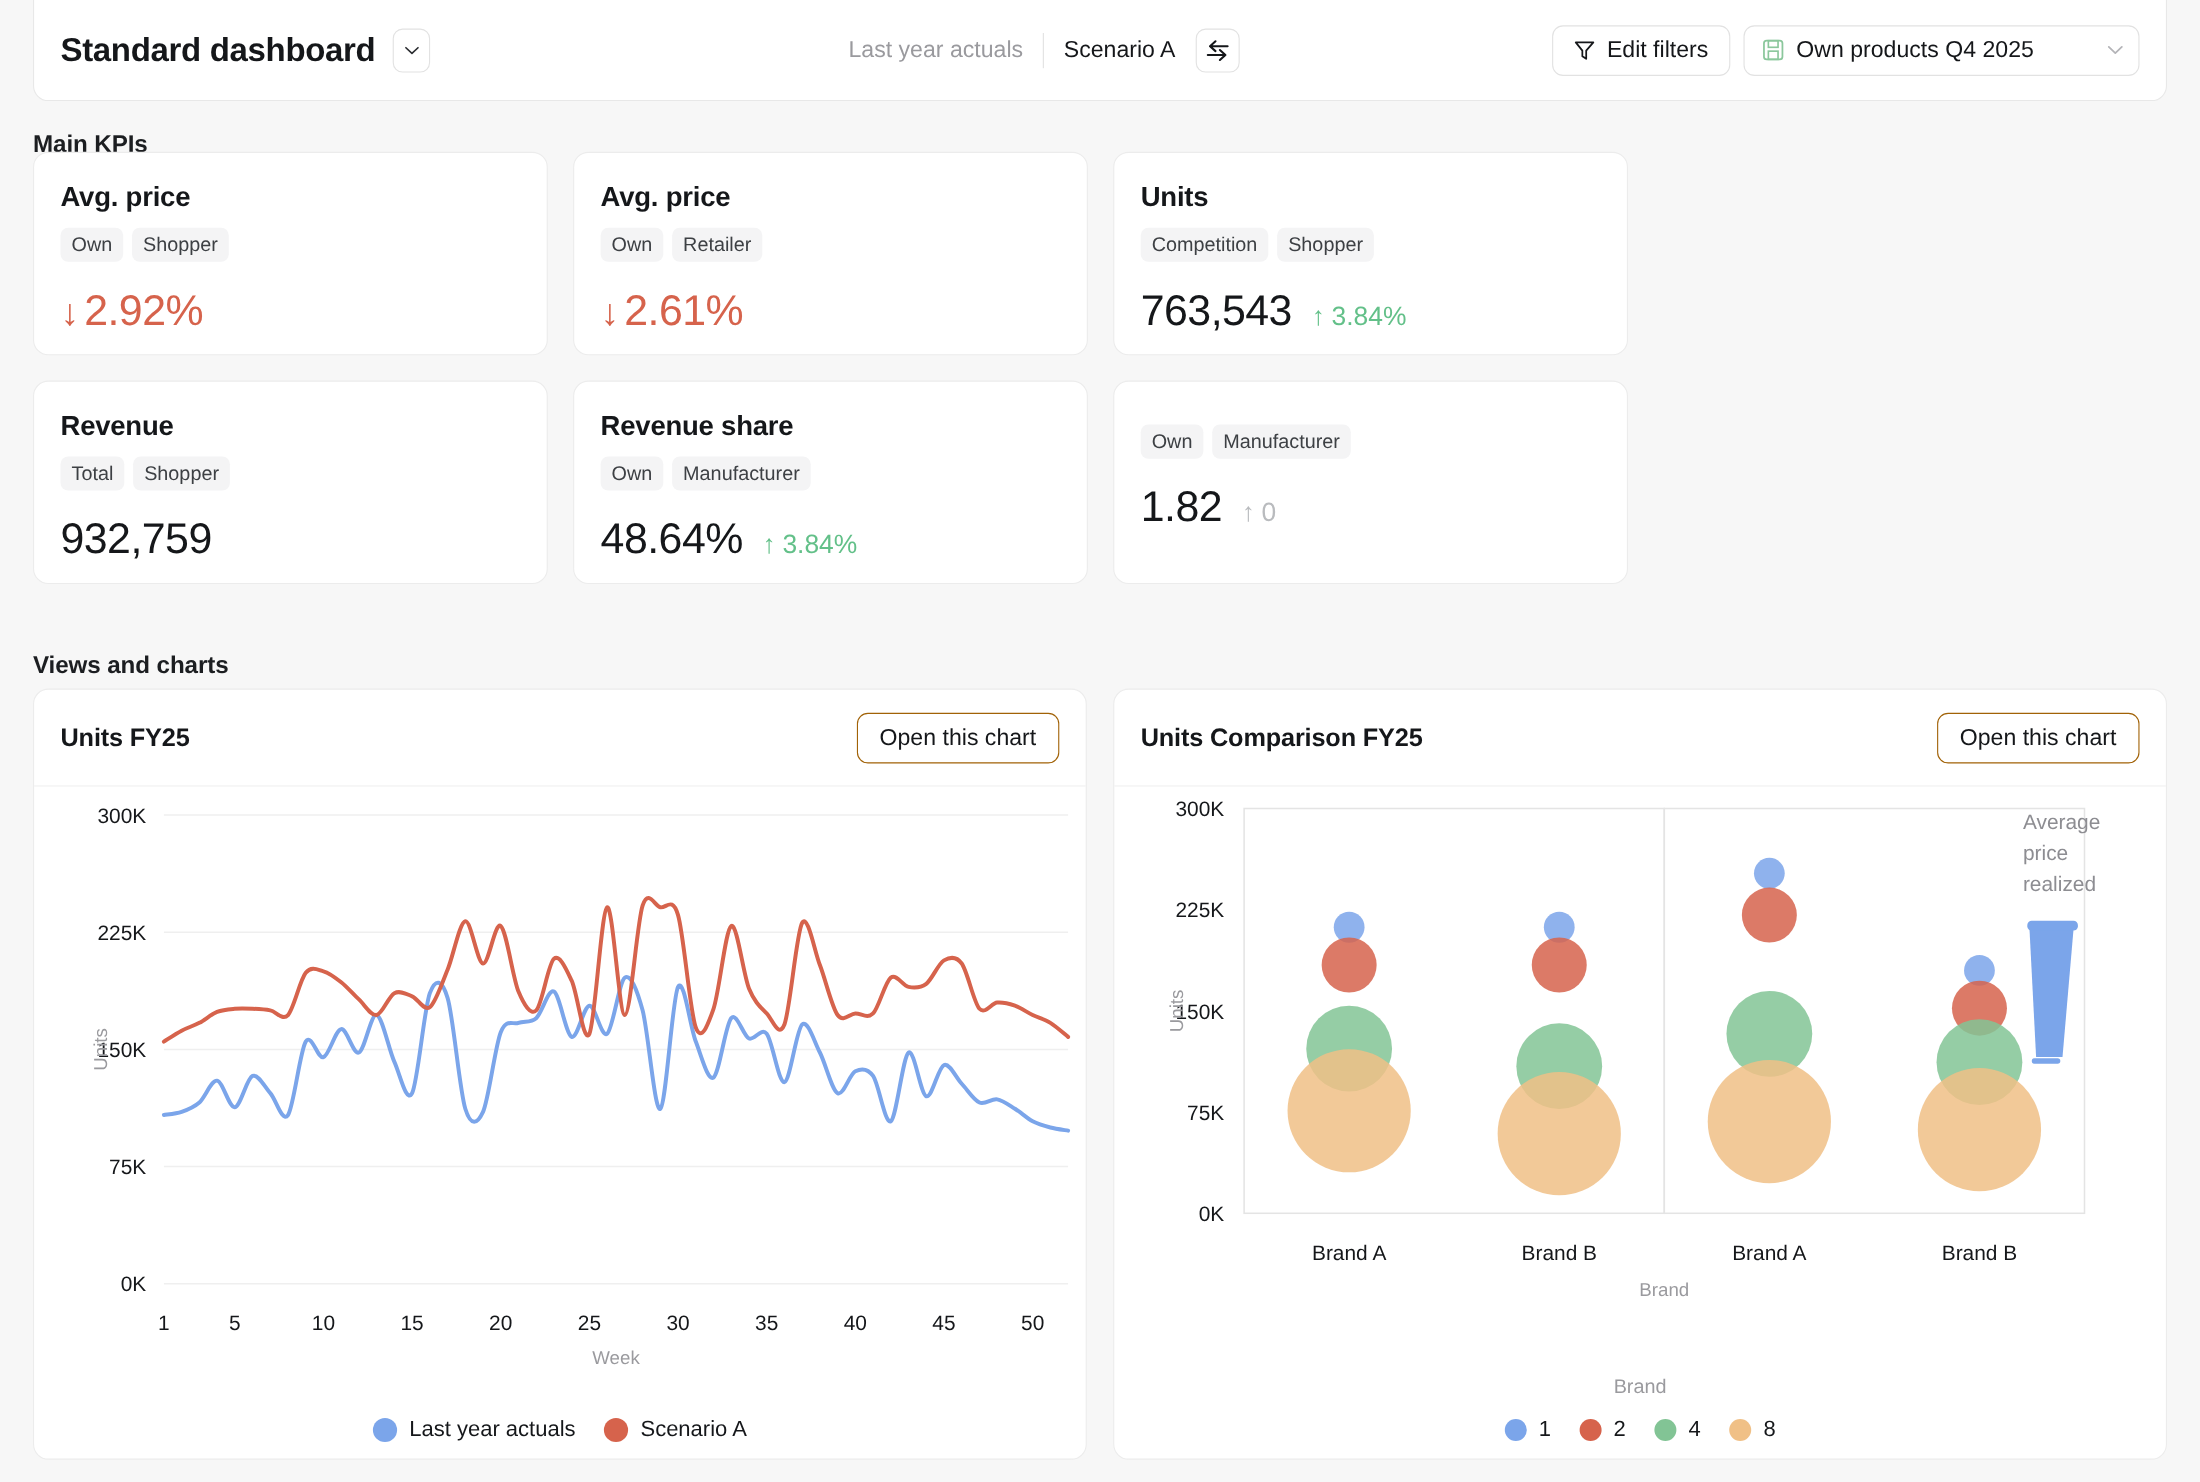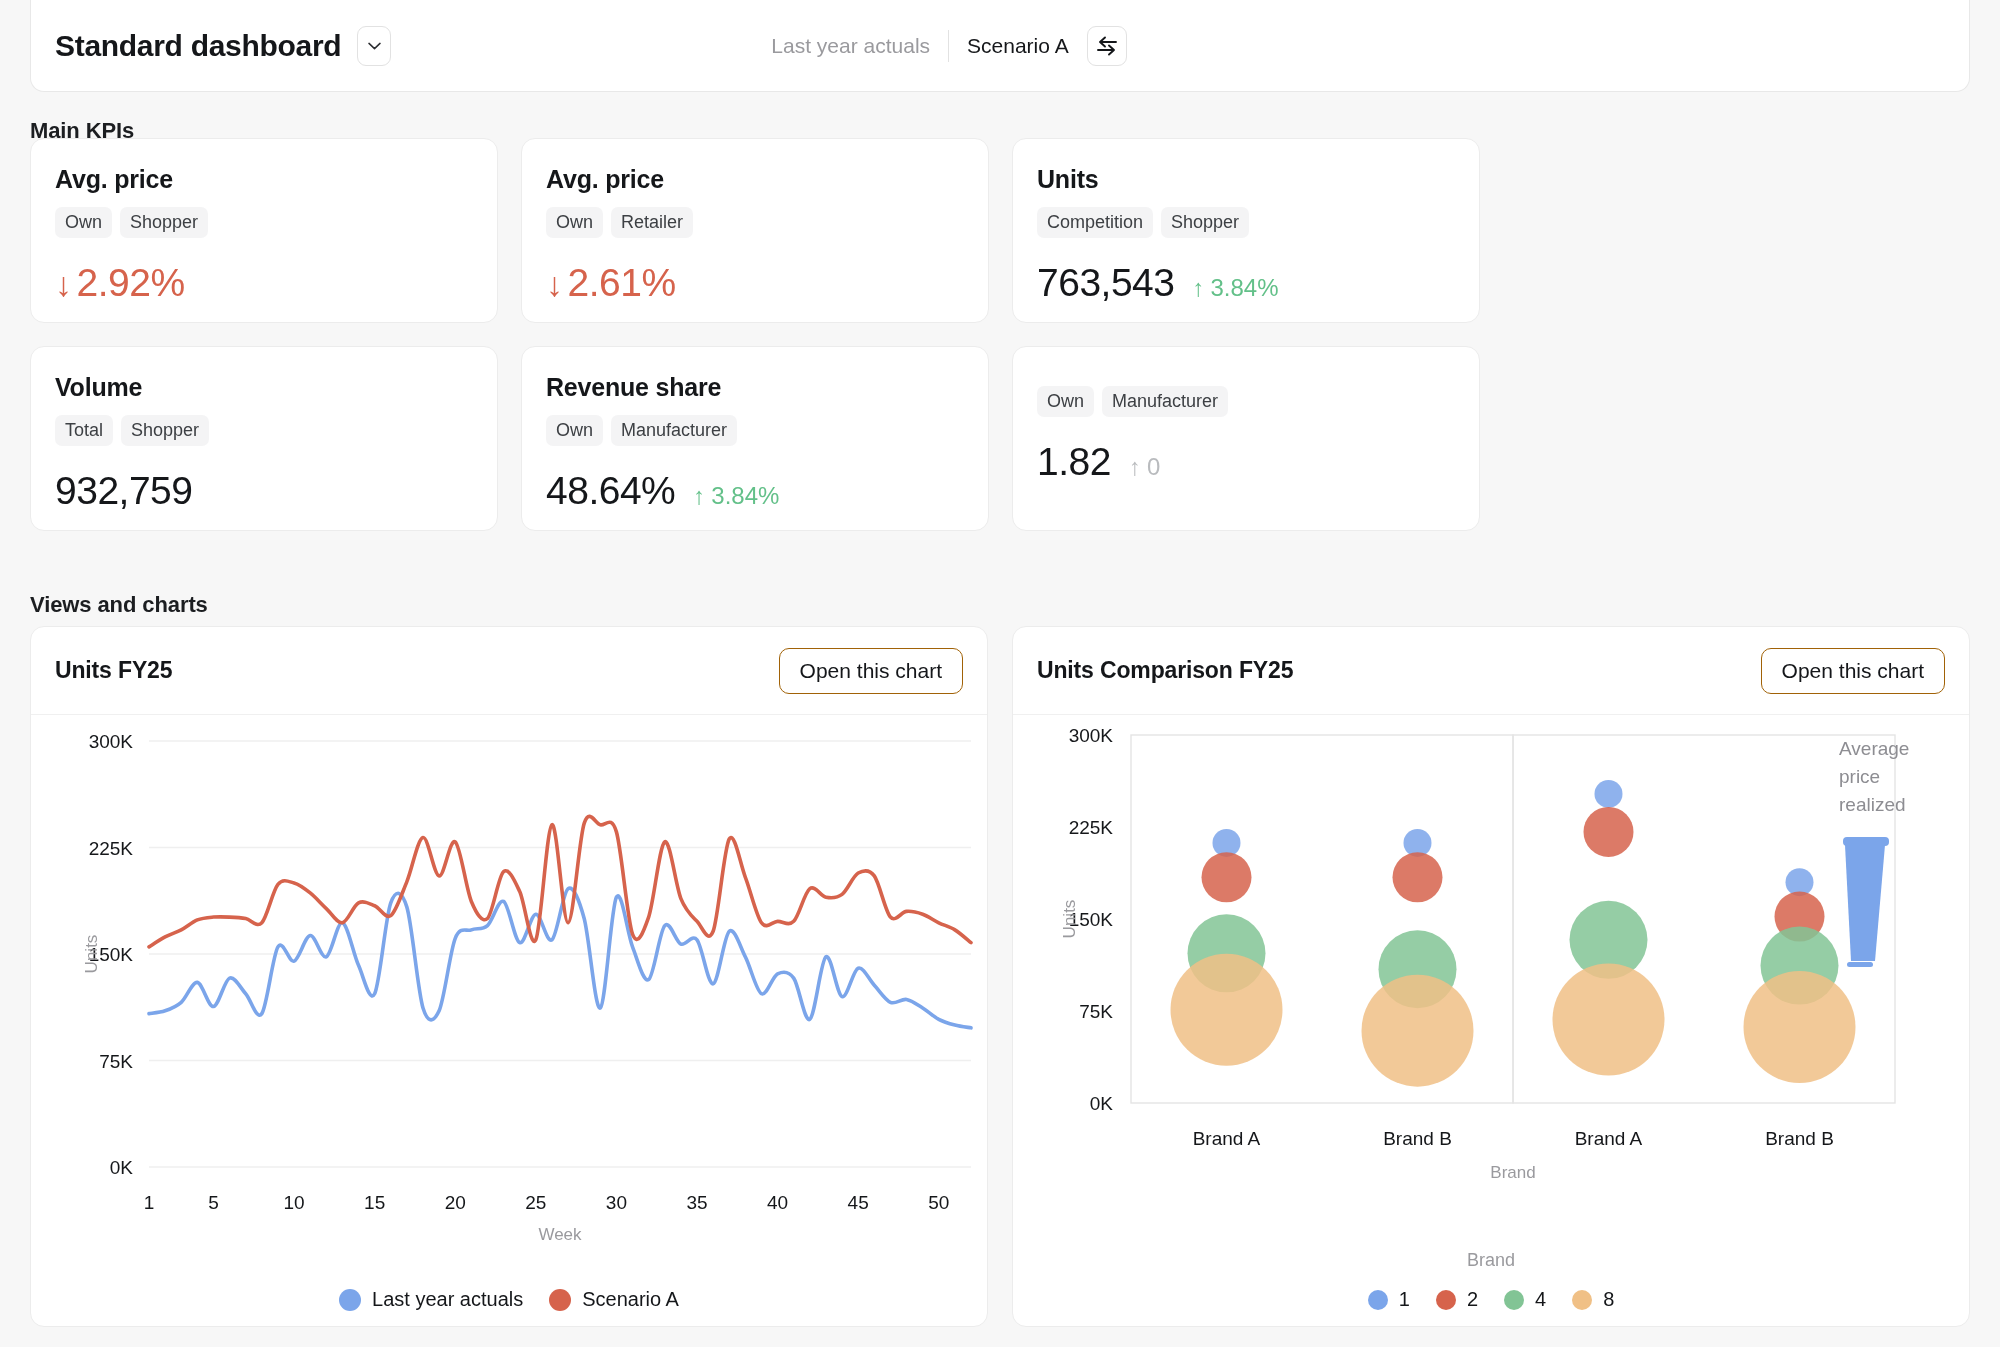--- a/index.html
+++ b/index.html
@@ -123,20 +123,40 @@
       <span class="sc-sep"></span>
       <span class="sc-active">Scenario A</span>
       <div class="swap-btn">
         <svg width="22" height="20" viewBox="0 0 22 20">
           <path d="M20 6 H4 M9 1.5 L4 6 L9 10.5" fill="none" stroke="#15171a" stroke-width="1.9" stroke-linecap="round" stroke-linejoin="round"></path>
           <path d="M2 14 H18 M13 9.5 L18 14 L13 18.5" fill="none" stroke="#15171a" stroke-width="1.9" stroke-linecap="round" stroke-linejoin="round"></path>
         </svg>
       </div>
     </div>
 
+    <div class="right-group">
+      <div class="btn-filters">
+        <svg width="19" height="20" viewBox="0 0 19 20">
+          <path d="M1.5 2.5 H17.5 L11 10 V17.5 L7.5 15.2 V10 Z" fill="none" stroke="#15171a" stroke-width="1.6" stroke-linejoin="round"></path>
+        </svg>
+        <span>Edit filters</span>
+      </div>
+
+      <div class="select-products">
+        <svg width="20" height="21" viewBox="0 0 20 21">
+          <rect x="1.6" y="2" width="16.8" height="17" rx="2.4" fill="none" stroke="#8bc79c" stroke-width="1.6"></rect>
+          <rect x="5.6" y="2" width="8.8" height="6" fill="none" stroke="#8bc79c" stroke-width="1.5"></rect>
+          <rect x="5.6" y="11.5" width="8.8" height="7.5" fill="none" stroke="#8bc79c" stroke-width="1.5"></rect>
+        </svg>
+        <span class="label">Own products Q4 2025</span>
+        <svg width="14" height="9" viewBox="0 0 13 8">
+          <path d="M1 1.4 L6.5 6.6 L12 1.4" fill="none" stroke="#b4b4b8" stroke-width="1.5" stroke-linecap="round" stroke-linejoin="round"></path>
+        </svg>
+      </div>
+    </div>
   </div>
 
   <div class="section-h" style="left:30px; top:118px;">Main KPIs</div>
 
   <div class="kpi-grid">
 
     <div class="kpi-card">
       <div class="kpi-title">Avg. price</div>
       <div class="kpi-chips">
         <span class="chip">Own</span>
@@ -171,21 +191,21 @@
       <div class="kpi-valrow">
         <div class="kpi-main">763,543</div>
         <div class="kpi-delta up">
           <span>↑</span>
           <span>3.84%</span>
         </div>
       </div>
     </div>
 
     <div class="kpi-card">
-      <div class="kpi-title">Volume</div>
+      <div class="kpi-title">Revenue</div>
       <div class="kpi-chips">
         <span class="chip">Total</span>
         <span class="chip">Shopper</span>
       </div>
       <div class="kpi-valrow">
         <div class="kpi-main">932,759</div>
       </div>
     </div>
 
     <div class="kpi-card">

